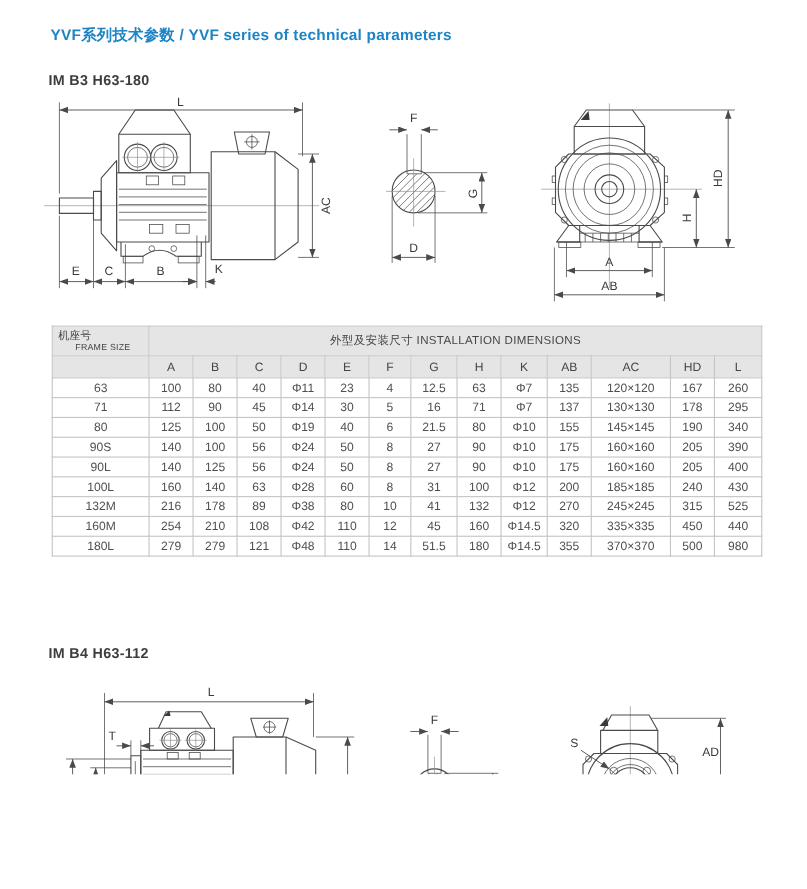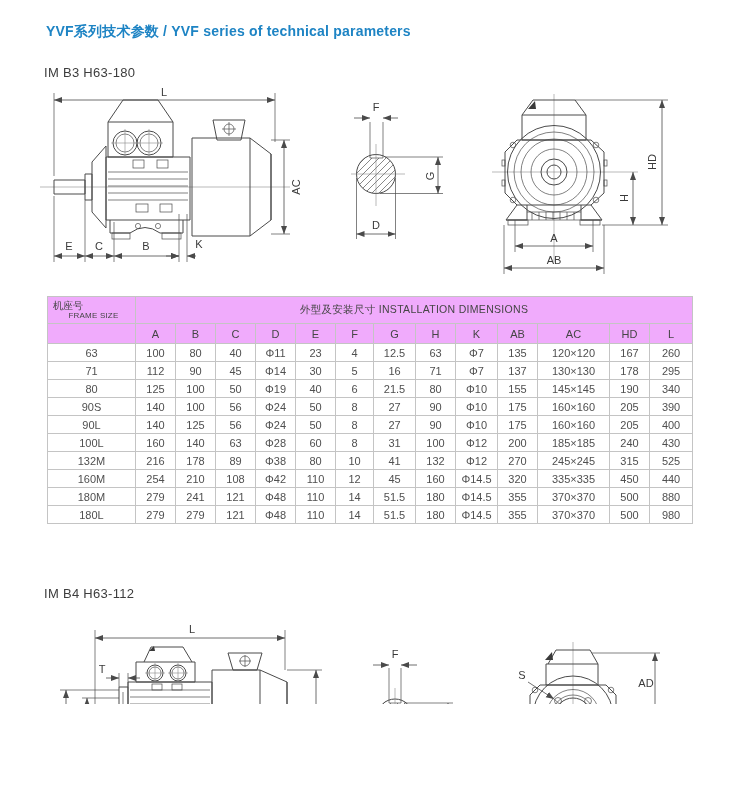--- a/index.html
+++ b/index.html
@@ -6,21 +6,21 @@
   .page {
     position:relative; width:734px; height:704px; background:#fff;
     font-family:"Liberation Sans", sans-serif; overflow:hidden;
   }
   .page-title {
     position:absolute; left:46px; top:23px;
     font-size:14px; font-weight:600; color:#1e84c4; letter-spacing:0.2px;
   }
   .sec-heading {
     position:absolute; left:44px;
-    font-size:13px; font-weight:400; color:#3d3d3d; letter-spacing:0.3px;
+    font-size:13px; font-weight:700; color:#3d3d3d; letter-spacing:0.3px;
   }
   #heading-b3 { top:65px; }
   #heading-b4 { top:586px; }
 
   .diagram { position:absolute; }
 
   svg .ol  { stroke:#4a4a4a; stroke-width:1; fill:none; stroke-linejoin:round; }
   svg .ol2 { stroke:#4a4a4a; stroke-width:0.7; fill:none; }
   svg .dim { stroke:#4a4a4a; stroke-width:0.8; fill:none; }
   svg .cl  { stroke:#8c8c8c; stroke-width:0.6; fill:none; }
@@ -33,21 +33,21 @@
 
   table.dim-table {
     position:absolute; left:47px; top:296px; width:645px;
     border-collapse:collapse; table-layout:fixed;
     font-size:11px; color:#4f4f4f;
   }
   .dim-table th, .dim-table td {
     border:1px solid #c4c4c4; text-align:center; vertical-align:middle;
     padding:1px 1px; font-weight:normal; overflow:hidden; white-space:nowrap;
   }
-  .dim-table thead th { background:#f0abfc; color:#454545; }
+  .dim-table thead th { background:#e5e5e5; color:#454545; }
   .dim-table tbody td { background:#ffffff; height:15px; }
   .frame-head { text-align:left !important; padding-left:5px !important; height:24px; }
   .frame-head .cn { font-size:10px; line-height:10px; display:block; }
   .frame-head .en { font-size:8px; line-height:9px; display:block; letter-spacing:0.2px;text-align:center; }
   .dims-head { font-size:10.5px; letter-spacing:0.3px; }
   .col-letter-row th { height:17px; font-size:11px; }
 </style>
 </head>
 <body>
 
@@ -362,36 +362,20 @@
           <td>12</td>
           <td>45</td>
           <td>160</td>
           <td>Φ14.5</td>
           <td>320</td>
           <td>335×335</td>
           <td>450</td>
           <td>440</td>
         </tr>
         <tr>
-          <td>180M</td>
-          <td>279</td>
-          <td>241</td>
-          <td>121</td>
-          <td>Φ48</td>
-          <td>110</td>
-          <td>14</td>
-          <td>51.5</td>
-          <td>180</td>
-          <td>Φ14.5</td>
-          <td>355</td>
-          <td>370×370</td>
-          <td>500</td>
-          <td>880</td>
-        </tr>
-        <tr>
           <td>180L</td>
           <td>279</td>
           <td>279</td>
           <td>121</td>
           <td>Φ48</td>
           <td>110</td>
           <td>14</td>
           <td>51.5</td>
           <td>180</td>
           <td>Φ14.5</td>

